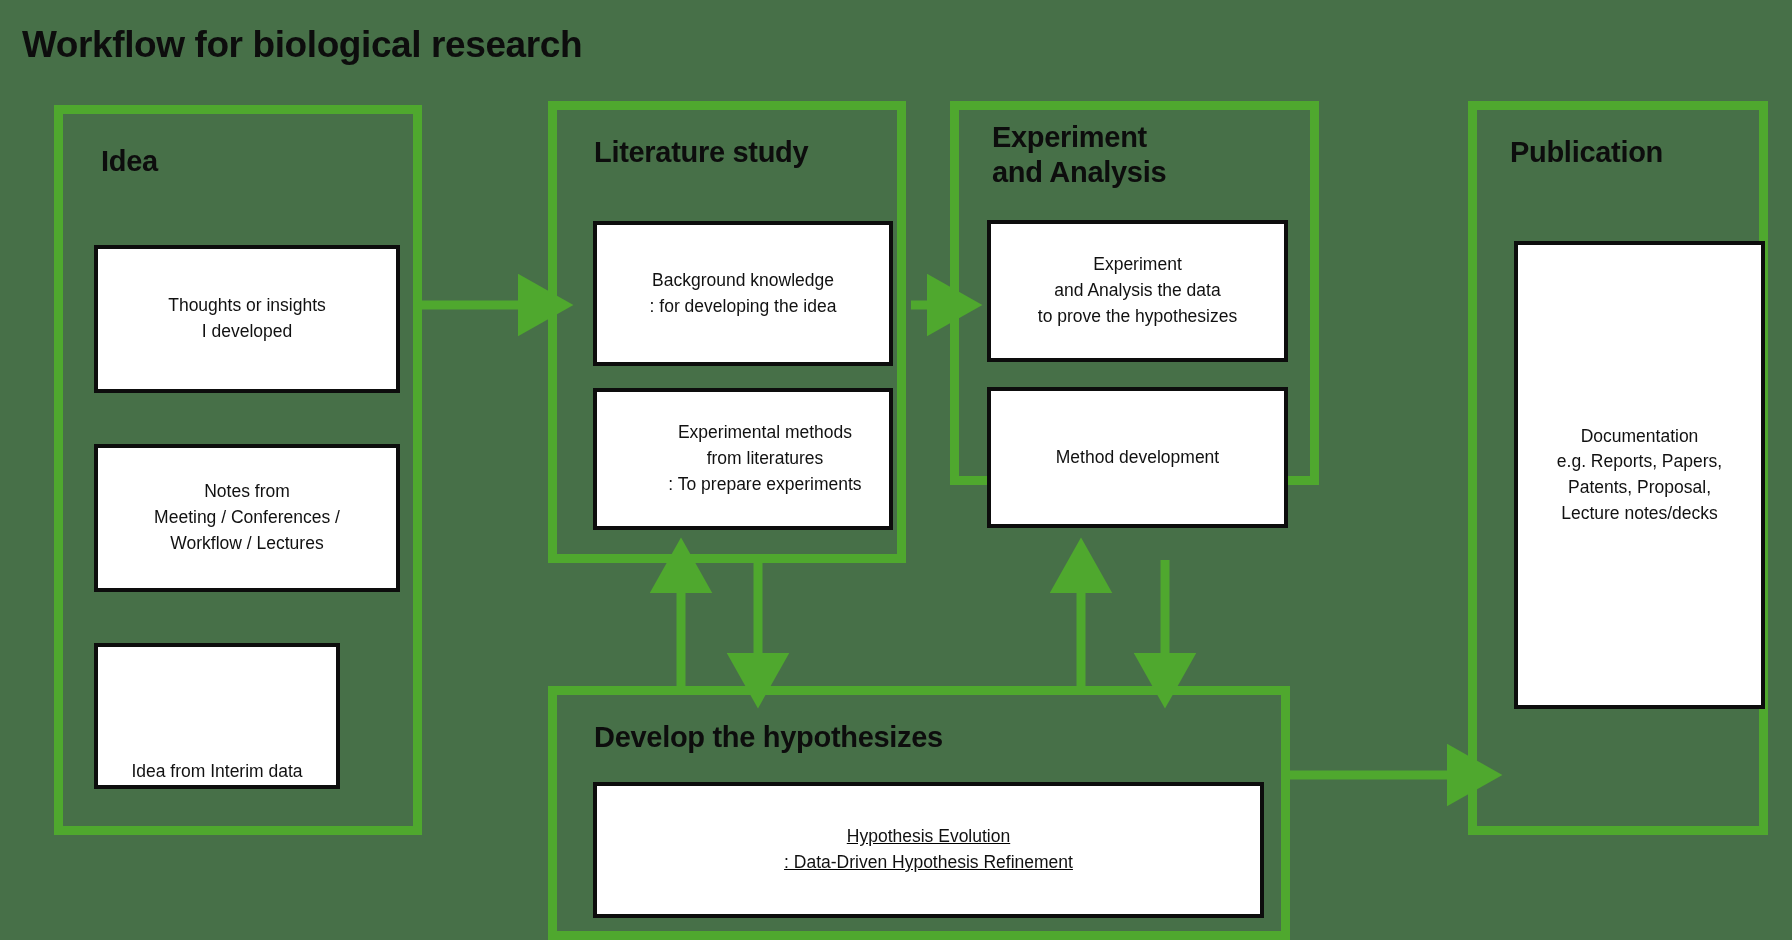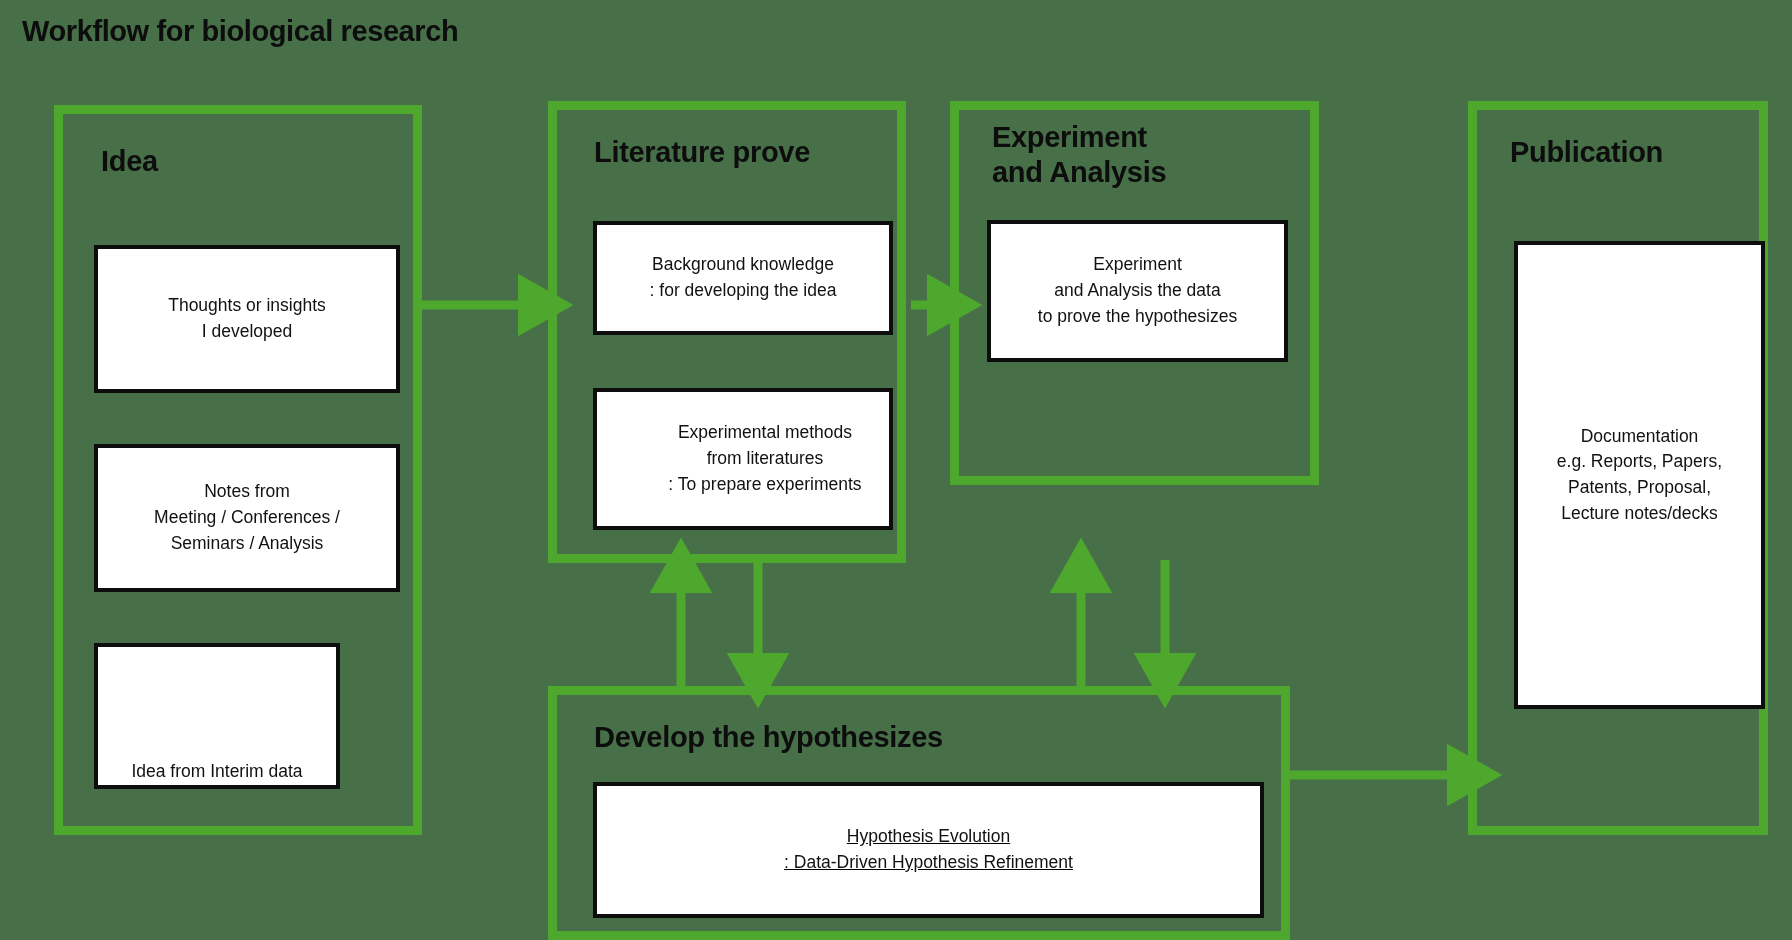--- a/index.html
+++ b/index.html
@@ -12,22 +12,22 @@
   }
   #canvas {
     position: relative;
     width: 1792px;
     height: 940px;
     background: #477048;
   }
   .page-title {
     position: absolute;
     left: 22px;
-    top: 15px;
-    font-size: 29px;
+    top: 24px;
+    font-size: 37px;
     font-weight: bold;
     color: #0d0d0d;
     letter-spacing: -0.4px;
     white-space: nowrap;
   }
   .stage {
     position: absolute;
     border: 9px solid #4FA82E;
     background: transparent;
   }
@@ -99,32 +99,32 @@
     <div class="stage-title" style="left:38px; top:30px;">Idea</div>
 
     <div class="card" style="left:31px; top:131px; width:306px; height:148px;">
       <div class="card-text">Thoughts or insights
 I developed</div>
     </div>
 
     <div class="card" style="left:31px; top:330px; width:306px; height:148px;">
       <div class="card-text">Notes from
 Meeting / Conferences /
-Seminars / Analysis</div>
+Workflow / Lectures</div>
     </div>
 
     <div class="card" style="left:31px; top:529px; width:246px; height:146px;align-items:flex-end;">
       <div class="card-text">Idea from Interim data</div>
     </div>
   </div>
 
   <div class="stage" style="left:548px; top:101px; width:358px; height:462px;">
-    <div class="stage-title" style="left:37px; top:25px;">Literature prove</div>
+    <div class="stage-title" style="left:37px; top:25px;">Literature study</div>
 
-    <div class="card" style="left:36px; top:111px; width:300px; height:114px;">
+    <div class="card" style="left:36px; top:111px; width:300px; height:145px;">
       <div class="card-text">Background knowledge
 : for developing the idea</div>
     </div>
 
     <div class="card" style="left:36px; top:278px; width:300px; height:142px;padding-left:44px;">
       <div class="card-text">Experimental methods
 from literatures
 : To prepare experiments</div>
     </div>
   </div>
@@ -132,20 +132,23 @@
   <div class="stage" style="left:950px; top:101px; width:369px; height:384px;">
     <div class="stage-title" style="left:33px; top:10px;">Experiment
 and Analysis</div>
 
     <div class="card" style="left:28px; top:110px; width:301px; height:142px;">
       <div class="card-text">Experiment
 and Analysis the data
 to prove the hypothesizes</div>
     </div>
 
+    <div class="card" style="left:28px; top:277px; width:301px; height:141px;">
+      <div class="card-text">Method development</div>
+    </div>
   </div>
 
   <div class="stage" style="left:1468px; top:101px; width:300px; height:734px;">
     <div class="stage-title" style="left:33px; top:25px;">Publication</div>
 
     <div class="card" style="left:37px; top:131px; width:251px; height:468px;">
       <div class="card-text">Documentation
 e.g. Reports, Papers,
 Patents, Proposal,
 Lecture notes/decks</div>

